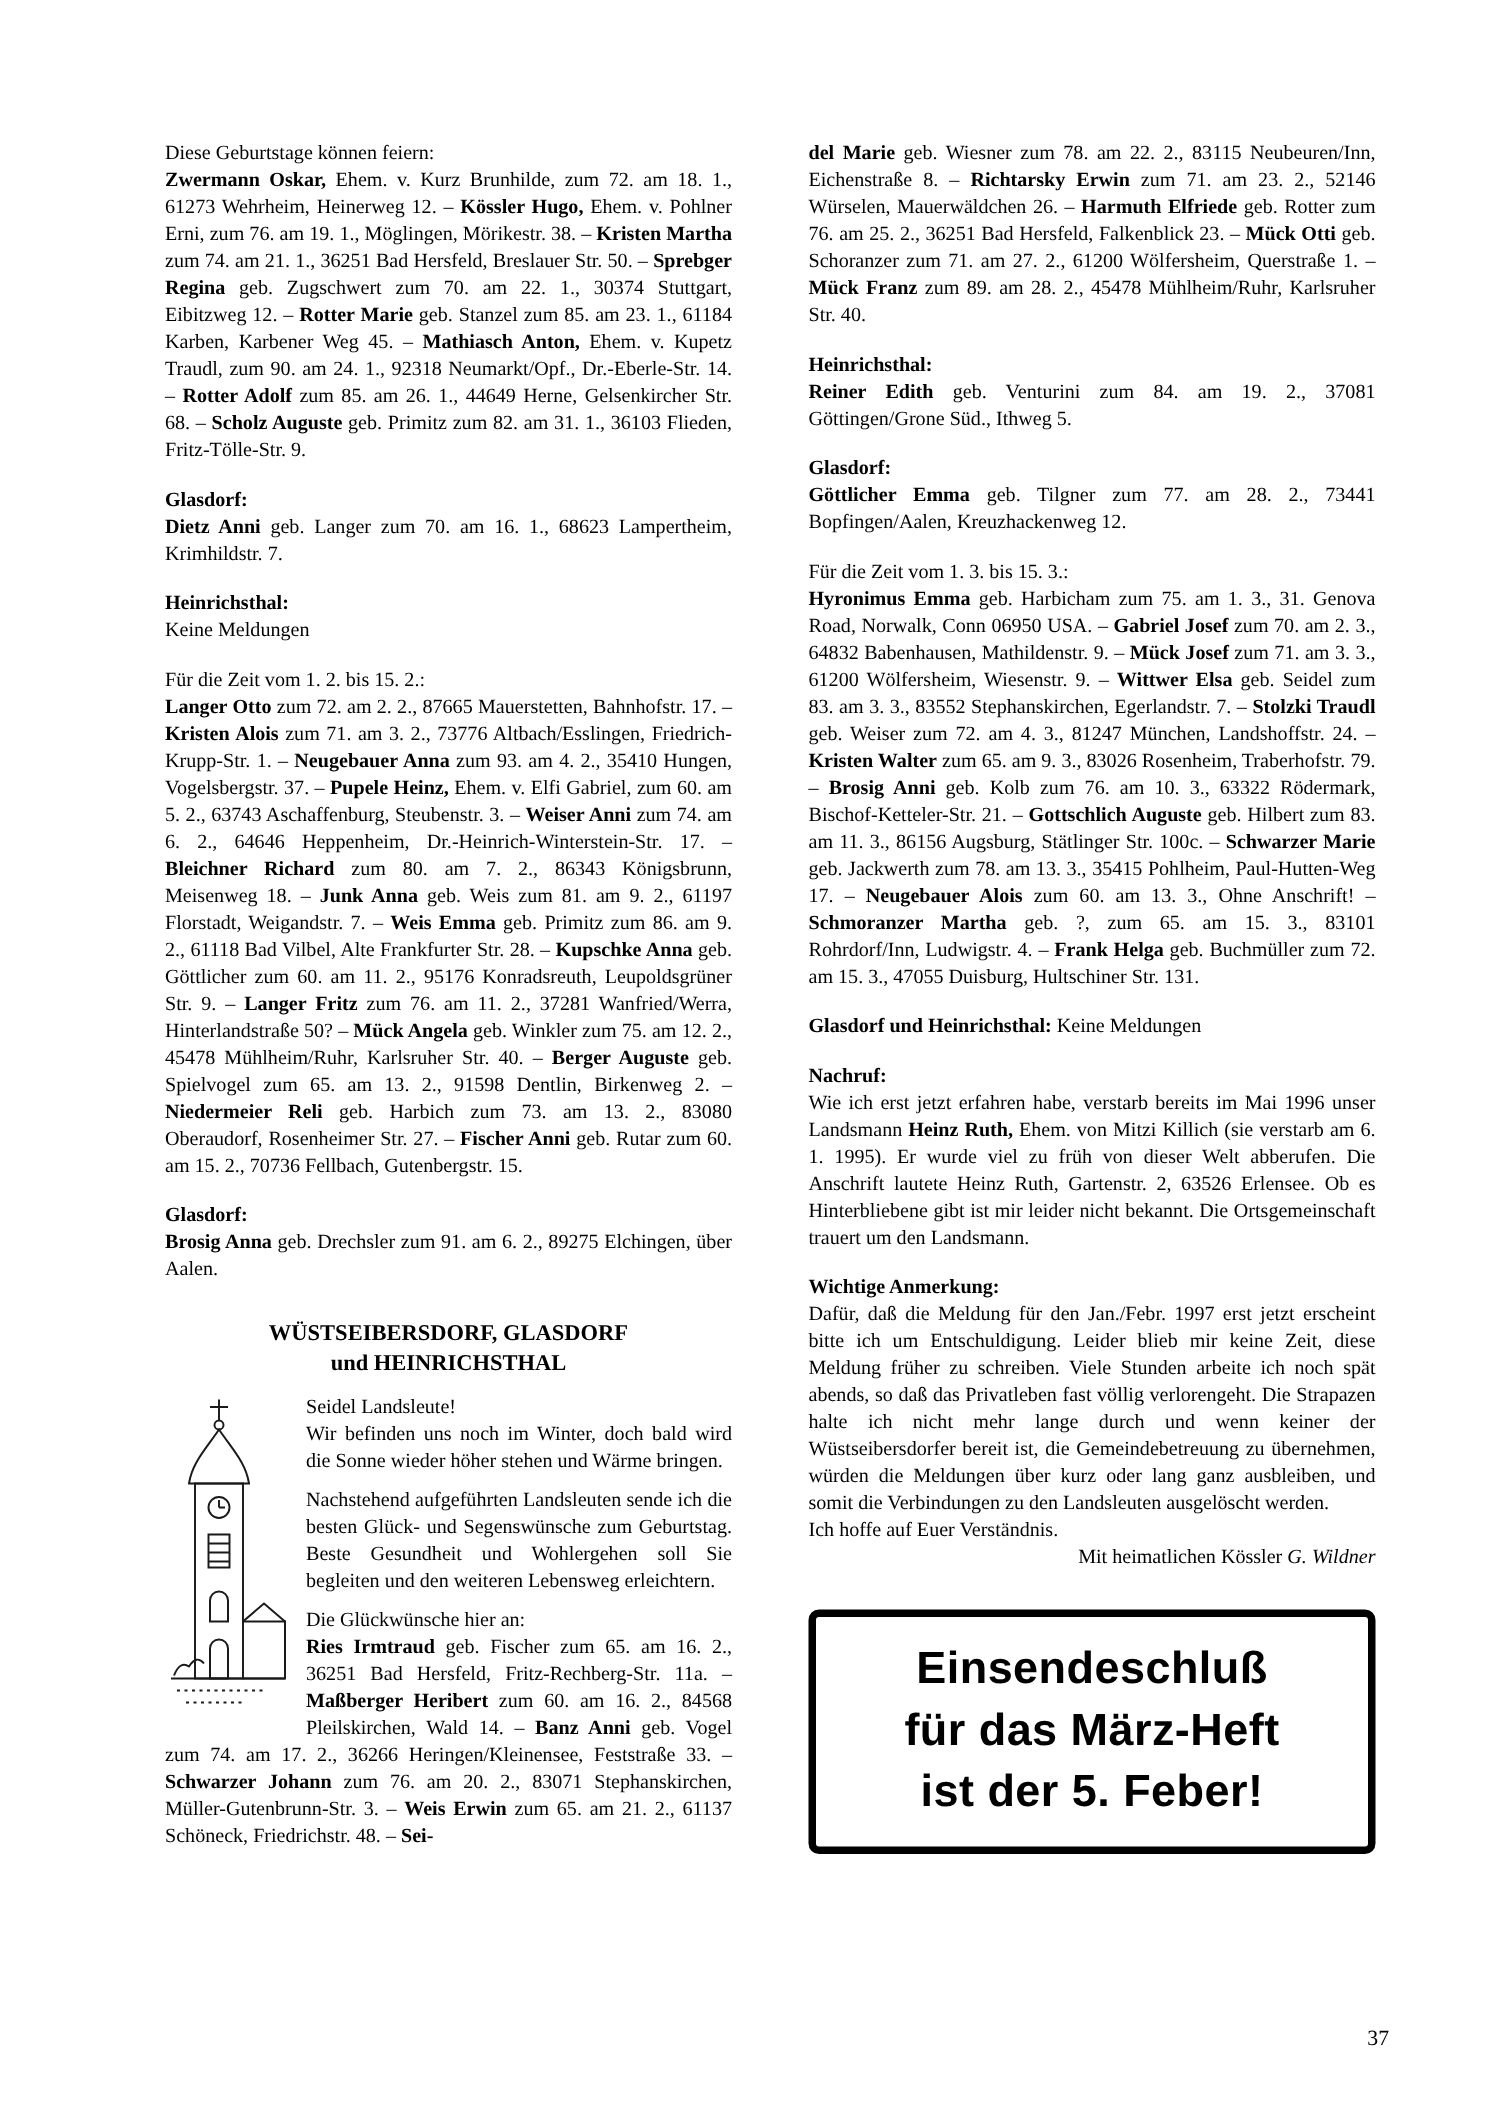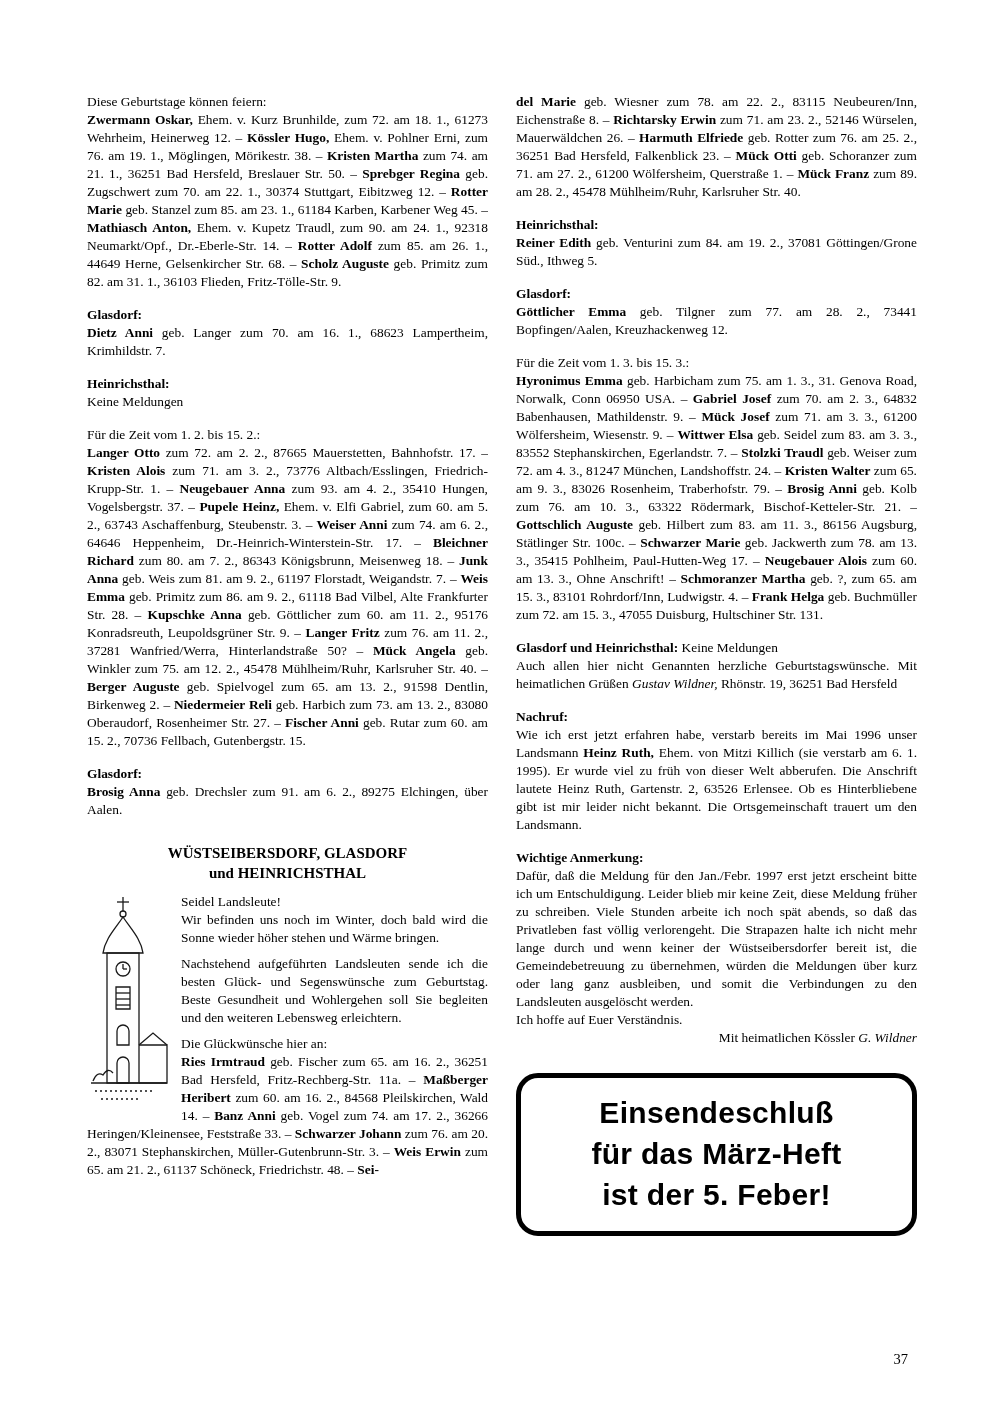--- a/index.html
+++ b/index.html
@@ -1,35 +1,35 @@
 <!DOCTYPE html>
 <html><head>
 <meta charset="utf-8">
 <style>
   html, body { margin:0; padding:0; background:#ffffff; }
   .sheet {
     width:1000px; height:1412px; position:relative; background:#fff;
     color:#000; font-family:"Liberation Serif", serif; overflow:hidden;
   }
   .content { position:absolute; left:87px; top:93px; width:830px; display:flex; gap:28px; }
-  .col { flex:1; min-width:0; font-size:13.4px; line-height:18px; text-align:justify; }
+  .col { flex:1; min-width:0; font-size:13.4px; line-height:18px; text-align:justify;margin-left:23px; }
   p { margin:0; }
   .gap { margin-top:15px; }
   .gap-sm { margin-top:8px; }
   .bold { font-weight:bold; }
   .section-title { margin-top:24px; margin-bottom:10px; text-align:center; font-weight:bold; font-size:15px; line-height:20px; }
   .church { float:left; margin:2px 12px 2px 0; }
   .deadline-box {
-    margin-top:26px; border:5px solid #000; border-radius:22px;
+    margin-top:26px; border:5px solid #000; border-radius:7px;
     text-align:center; font-family:"Liberation Sans", sans-serif;
     font-weight:bold; font-size:30px; line-height:41px; padding:14px 6px 16px;
     letter-spacing:0.3px;
   }
   .right-align { text-align:right; }
-  .pageno { position:absolute; right:92px; bottom:44px; font-size:14.5px; }
+  .pageno { position:absolute; right:74px; bottom:44px; font-size:14.5px; }
 </style>
 </head>
 <body>
 
 <div class="sheet">
   <div class="content">
 
     <div class="col">
       <p>Diese Geburtstage können feiern:</p>
       <p><b>Zwermann Oskar,</b><span> Ehem. v. Kurz Brunhilde, zum 72. am 18. 1., 61273 Wehrheim, Heinerweg 12. – </span><b>Kössler Hugo,</b><span> Ehem. v. Pohlner Erni, zum 76. am 19. 1., Möglingen, Mörikestr. 38. – </span><b>Kristen Martha</b><span> zum 74. am 21. 1., 36251 Bad Hersfeld, Breslauer Str. 50. – </span><b>Sprebger Regina</b><span> geb. Zugschwert zum 70. am 22. 1., 30374 Stuttgart, Eibitzweg 12. – </span><b>Rotter Marie</b><span> geb. Stanzel zum 85. am 23. 1., 61184 Karben, Karbener Weg 45. – </span><b>Mathiasch Anton,</b><span> Ehem. v. Kupetz Traudl, zum 90. am 24. 1., 92318 Neumarkt/Opf., Dr.-Eberle-Str. 14. – </span><b>Rotter Adolf</b><span> zum 85. am 26. 1., 44649 Herne, Gelsenkircher Str. 68. – </span><b>Scholz Auguste</b><span> geb. Primitz zum 82. am 31. 1., 36103 Flieden, Fritz-Tölle-Str. 9.</span></p>
@@ -90,21 +90,20 @@
       <p class="gap bold">Heinrichsthal:</p>
       <p><b>Reiner Edith</b><span> geb. Venturini zum 84. am 19. 2., 37081 Göttingen/Grone Süd., Ithweg 5.</span></p>
 
       <p class="gap bold">Glasdorf:</p>
       <p><b>Göttlicher Emma</b><span> geb. Tilgner zum 77. am 28. 2., 73441 Bopfingen/Aalen, Kreuzhackenweg 12.</span></p>
 
       <p class="gap">Für die Zeit vom 1. 3. bis 15. 3.:</p>
       <p><b>Hyronimus Emma</b><span> geb. Harbicham zum 75. am 1. 3., 31. Genova Road, Norwalk, Conn 06950 USA. – </span><b>Gabriel Josef</b><span> zum 70. am 2. 3., 64832 Babenhausen, Mathildenstr. 9. – </span><b>Mück Josef</b><span> zum 71. am 3. 3., 61200 Wölfersheim, Wiesenstr. 9. – </span><b>Wittwer Elsa</b><span> geb. Seidel zum 83. am 3. 3., 83552 Stephanskirchen, Egerlandstr. 7. – </span><b>Stolzki Traudl</b><span> geb. Weiser zum 72. am 4. 3., 81247 München, Landshoffstr. 24. – </span><b>Kristen Walter</b><span> zum 65. am 9. 3., 83026 Rosenheim, Traberhofstr. 79. – </span><b>Brosig Anni</b><span> geb. Kolb zum 76. am 10. 3., 63322 Rödermark, Bischof-Ketteler-Str. 21. – </span><b>Gottschlich Auguste</b><span> geb. Hilbert zum 83. am 11. 3., 86156 Augsburg, Stätlinger Str. 100c. – </span><b>Schwarzer Marie</b><span> geb. Jackwerth zum 78. am 13. 3., 35415 Pohlheim, Paul-Hutten-Weg 17. – </span><b>Neugebauer Alois</b><span> zum 60. am 13. 3., Ohne Anschrift! – </span><b>Schmoranzer Martha</b><span> geb. ?, zum 65. am 15. 3., 83101 Rohrdorf/Inn, Ludwigstr. 4. – </span><b>Frank Helga</b><span> geb. Buchmüller zum 72. am 15. 3., 47055 Duisburg, Hultschiner Str. 131.</span></p>
 
       <p class="gap"><b>Glasdorf und Heinrichsthal:</b><span> Keine Meldungen</span></p>
-      <p><span>Auch allen hier nicht Genannten herzliche Geburtstagswünsche. Mit heimatlichen Grüßen </span><i>Gustav Wildner,</i><span> Rhönstr. 19, 36251 Bad Hersfeld</span></p>
 
       <p class="gap bold">Nachruf:</p>
       <p><span>Wie ich erst jetzt erfahren habe, verstarb bereits im Mai 1996 unser Landsmann </span><b>Heinz Ruth,</b><span> Ehem. von Mitzi Killich (sie verstarb am 6. 1. 1995). Er wurde viel zu früh von dieser Welt abberufen. Die Anschrift lautete Heinz Ruth, Gartenstr. 2, 63526 Erlensee. Ob es Hinterbliebene gibt ist mir leider nicht bekannt. Die Ortsgemeinschaft trauert um den Landsmann.</span></p>
 
       <p class="gap bold">Wichtige Anmerkung:</p>
       <p>Dafür, daß die Meldung für den Jan./Febr. 1997 erst jetzt erscheint bitte ich um Entschuldigung. Leider blieb mir keine Zeit, diese Meldung früher zu schreiben. Viele Stunden arbeite ich noch spät abends, so daß das Privatleben fast völlig verlorengeht. Die Strapazen halte ich nicht mehr lange durch und wenn keiner der Wüstseibersdorfer bereit ist, die Gemeindebetreuung zu übernehmen, würden die Meldungen über kurz oder lang ganz ausbleiben, und somit die Verbindungen zu den Landsleuten ausgelöscht werden.</p>
       <p>Ich hoffe auf Euer Verständnis.</p>
       <p class="right-align"><span>Mit heimatlichen Kössler </span><i>G. Wildner</i></p>
 
       <div class="deadline-box">

